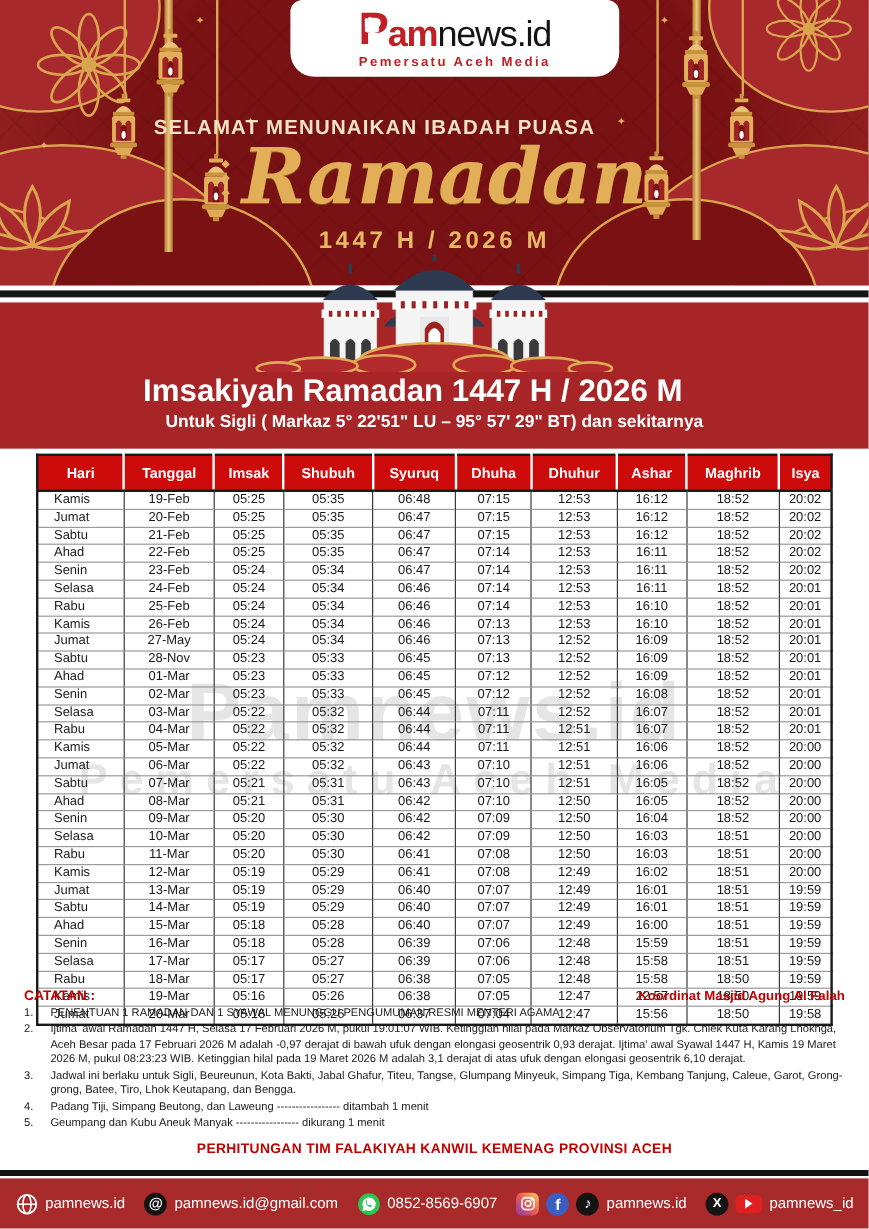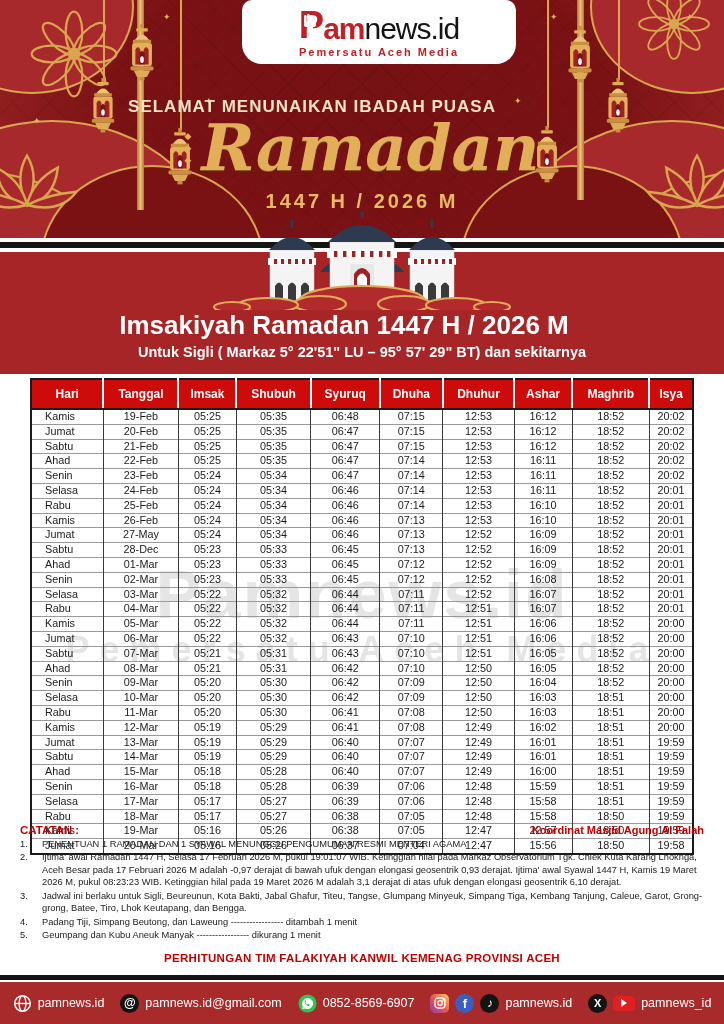--- a/index.html
+++ b/index.html
@@ -482,21 +482,21 @@
             <td>05:34</td>
             <td>06:46</td>
             <td>07:13</td>
             <td>12:52</td>
             <td>16:09</td>
             <td>18:52</td>
             <td>20:01</td>
           </tr>
           <tr>
             <td>Sabtu</td>
-            <td>28-Dec</td>
+            <td>28-Nov</td>
             <td>05:23</td>
             <td>05:33</td>
             <td>06:45</td>
             <td>07:13</td>
             <td>12:52</td>
             <td>16:09</td>
             <td>18:52</td>
             <td>20:01</td>
           </tr>
           <tr>

